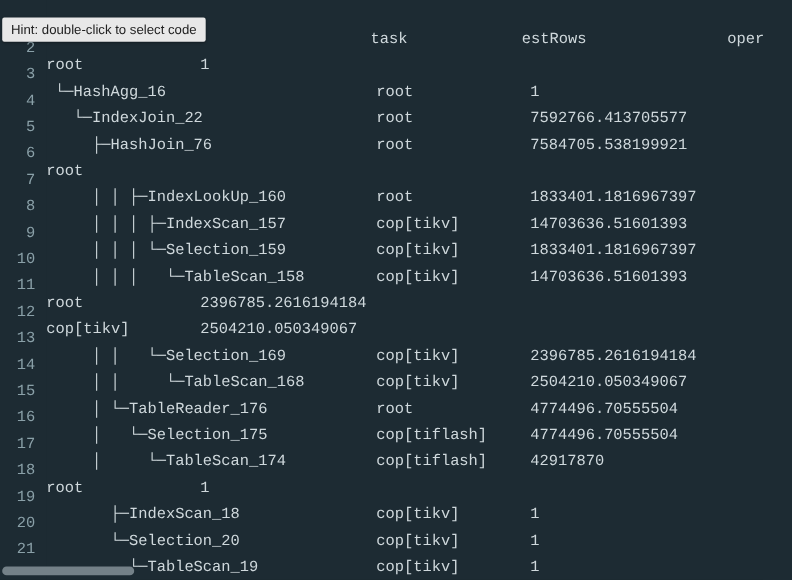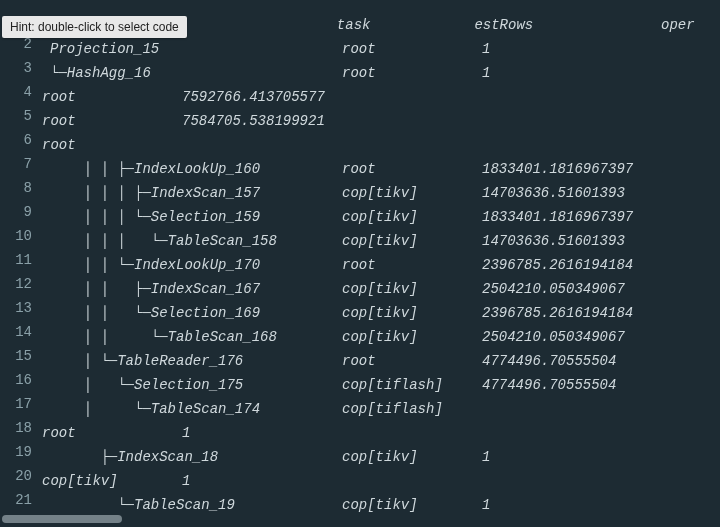--- a/index.html
+++ b/index.html
@@ -30,22 +30,21 @@
   }
   .gutter .ln {
     height: 24px;
     line-height: 24px;
     padding-right: 10px;
     font-size: 14px;
   }
   .code-area {
     flex: 1 1 auto;
     overflow: hidden;
-    padding-top: 13px;
-    font-style: italic;
+    padding-top: 24px;
   }
   .header-row, .row {
     display: flex;
     height: 24px;
     line-height: 24px;
     white-space: pre;
   }
   .header-row {
     color: #cfd8dc;
   }
@@ -118,39 +117,39 @@
     </div>
 
   <div class="code-area">
     <div class="header-row">
       <span class="col-id"></span>
       <span class="col-task">task</span>
       <span class="col-rows">estRows</span>
       <span class="col-oper">oper</span>
     </div>
     <div id="rows">
-        <div class="row"><span class="col-id">Projection_15</span><span class="col-task">root</span><span class="col-rows">1</span></div>
+        <div class="row"><span class="col-task">root</span><span class="col-rows">1</span></div>
         <div class="row"><span class="col-id">└─HashAgg_16</span><span class="col-task">root</span><span class="col-rows">1</span></div>
-        <div class="row"><span class="col-task">root</span><span class="col-rows">7592766.413705577</span></div>
-        <div class="row"><span class="col-task">root</span><span class="col-rows">7584705.538199921</span></div>
+        <div class="row"><span class="col-id">  └─IndexJoin_22</span><span class="col-task">root</span><span class="col-rows">7592766.413705577</span></div>
+        <div class="row"><span class="col-id">    ├─HashJoin_76</span><span class="col-task">root</span><span class="col-rows">7584705.538199921</span></div>
         <div class="row"><span class="col-task">root</span></div>
         <div class="row"><span class="col-id">    │ │ ├─IndexLookUp_160</span><span class="col-task">root</span><span class="col-rows">1833401.1816967397</span></div>
         <div class="row"><span class="col-id">    │ │ │ ├─IndexScan_157</span><span class="col-task">cop[tikv]</span><span class="col-rows">14703636.51601393</span></div>
         <div class="row"><span class="col-id">    │ │ │ └─Selection_159</span><span class="col-task">cop[tikv]</span><span class="col-rows">1833401.1816967397</span></div>
         <div class="row"><span class="col-id">    │ │ │   └─TableScan_158</span><span class="col-task">cop[tikv]</span><span class="col-rows">14703636.51601393</span></div>
-        <div class="row"><span class="col-id">    │ │ └─IndexLookUp_170</span><span class="col-task">root</span><span class="col-rows">2396785.2616194184</span></div>
-        <div class="row"><span class="col-id">    │ │   ├─IndexScan_167</span><span class="col-task">cop[tikv]</span><span class="col-rows">2504210.050349067</span></div>
+        <div class="row"><span class="col-task">root</span><span class="col-rows">2396785.2616194184</span></div>
+        <div class="row"><span class="col-task">cop[tikv]</span><span class="col-rows">2504210.050349067</span></div>
         <div class="row"><span class="col-id">    │ │   └─Selection_169</span><span class="col-task">cop[tikv]</span><span class="col-rows">2396785.2616194184</span></div>
         <div class="row"><span class="col-id">    │ │     └─TableScan_168</span><span class="col-task">cop[tikv]</span><span class="col-rows">2504210.050349067</span></div>
         <div class="row"><span class="col-id">    │ └─TableReader_176</span><span class="col-task">root</span><span class="col-rows">4774496.70555504</span></div>
         <div class="row"><span class="col-id">    │   └─Selection_175</span><span class="col-task">cop[tiflash]</span><span class="col-rows">4774496.70555504</span></div>
-        <div class="row"><span class="col-id">    │     └─TableScan_174</span><span class="col-task">cop[tiflash]</span></div>
+        <div class="row"><span class="col-id">    │     └─TableScan_174</span><span class="col-task">cop[tiflash]</span><span class="col-rows">42917870</span></div>
         <div class="row"><span class="col-task">root</span><span class="col-rows">1</span></div>
         <div class="row"><span class="col-id">      ├─IndexScan_18</span><span class="col-task">cop[tikv]</span><span class="col-rows">1</span></div>
-        <div class="row"><span class="col-task">cop[tikv]</span><span class="col-rows">1</span></div>
+        <div class="row"><span class="col-id">      └─Selection_20</span><span class="col-task">cop[tikv]</span><span class="col-rows">1</span></div>
         <div class="row"><span class="col-id">        └─TableScan_19</span><span class="col-task">cop[tikv]</span><span class="col-rows">1</span></div>
       </div>
   </div>
 
   <div class="hscroll">
     <div class="thumb"></div>
   </div>
 </div>
 
 </body></html>

